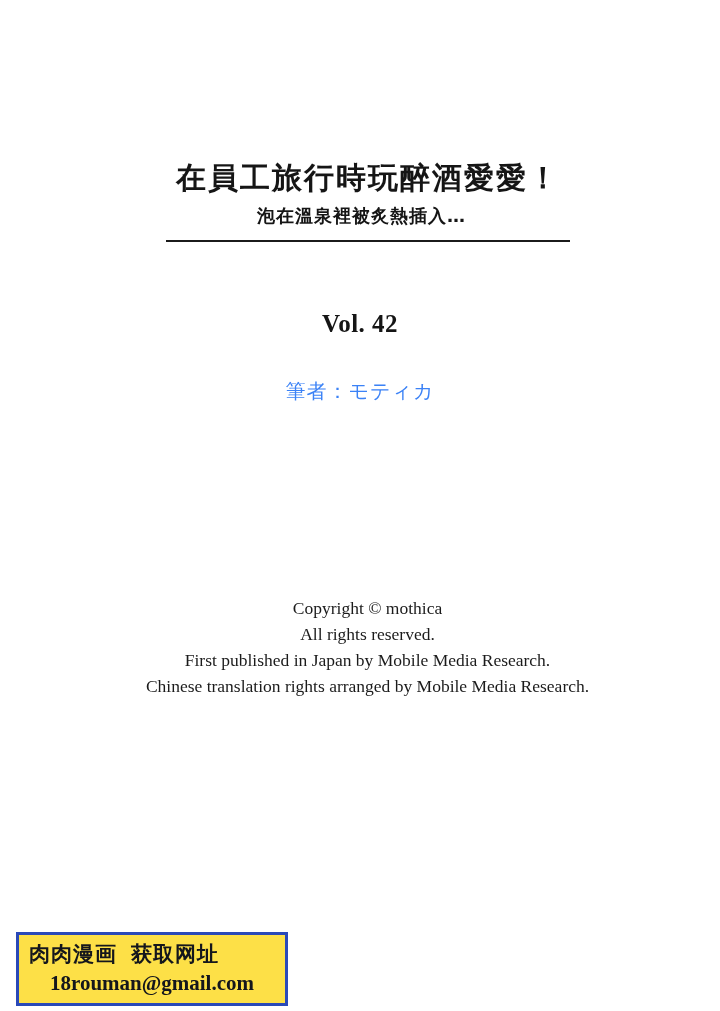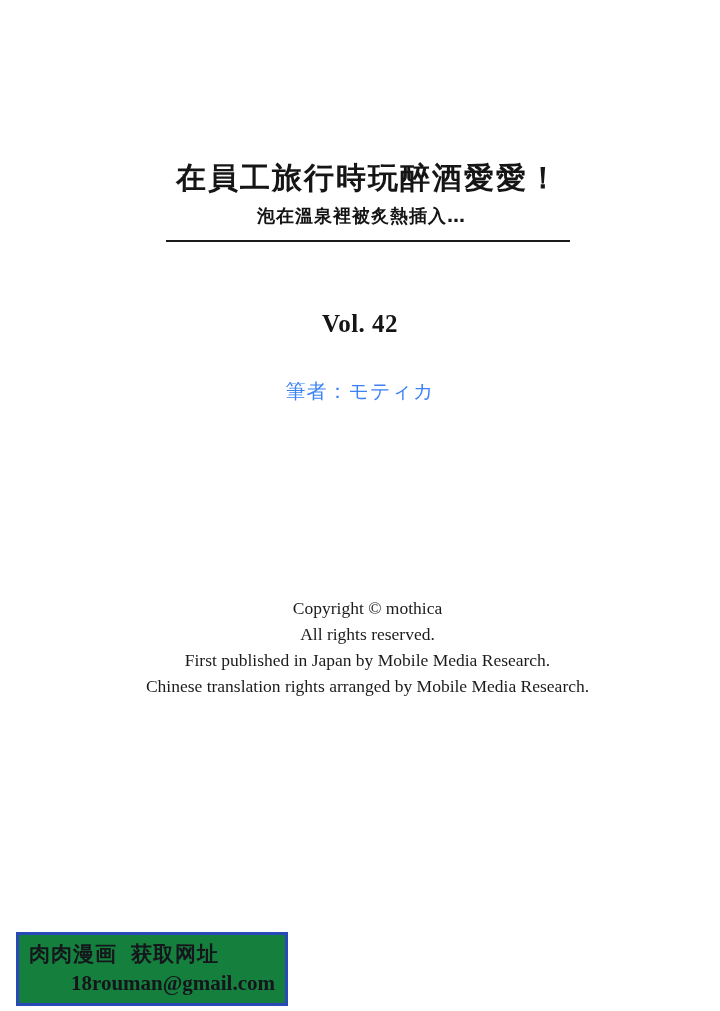--- a/index.html
+++ b/index.html
@@ -100,42 +100,42 @@
 
   
   .watermark {
     position: absolute;
     left: 16px;
     bottom: 5px;
     width: 272px;
     height: 74px;
     border: 3px solid #2a49b8;
     box-sizing: border-box;
-    background: #15803d;
+    background: #fde047;
     padding: 5px 10px 0 10px;
   }
   .wm-line1 {
     font-family: "DejaVu Sans", sans-serif;
     font-weight: 700;
     font-size: 21px;
     letter-spacing: 1px;
     color: #14161c;
     text-align: left;
     line-height: 28px;
   }
   .wm-line1 .wm-gap {
     display: inline-block;
     width: 14px;
   }
   .wm-line2 {
     font-family: "Liberation Serif", serif;
     font-weight: 700;
     font-size: 21px;
     color: #14161c;
-    text-align: right;
+    text-align: center;
     line-height: 28px;
     margin-top: 1px;
   }
 </style>
 </head>
 <body>
 
 <div class="page">
 
   <div class="title-block">

